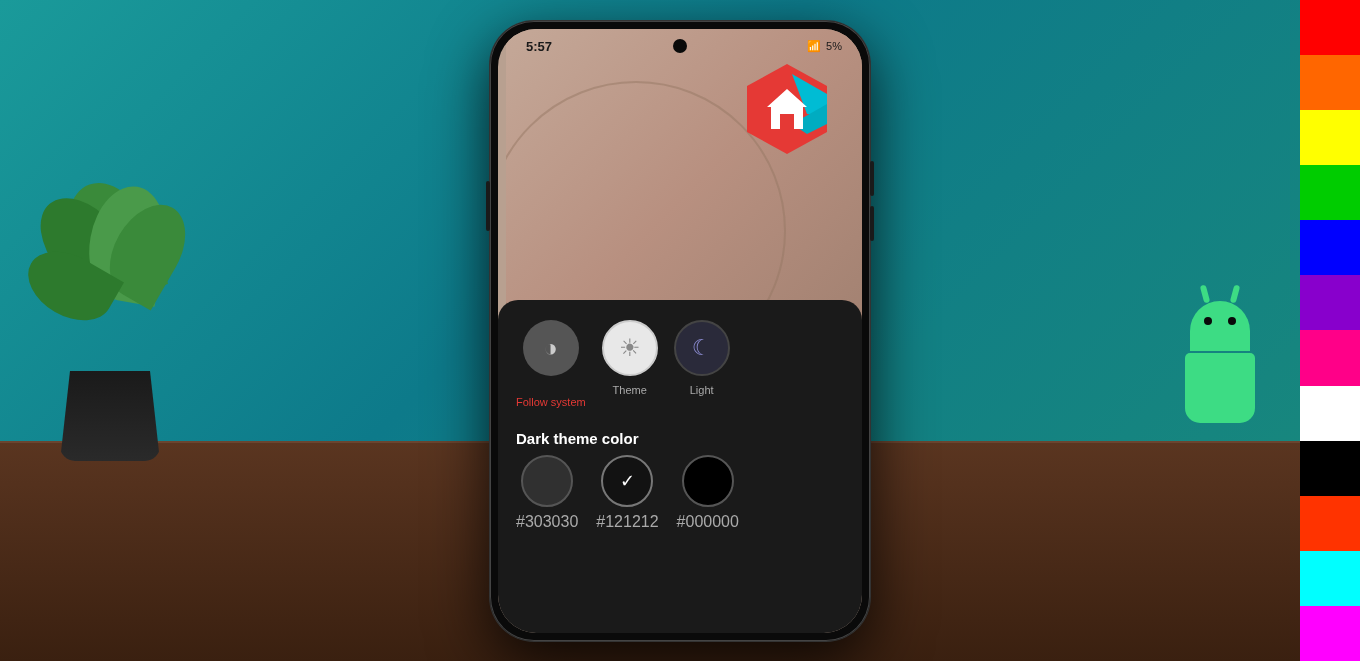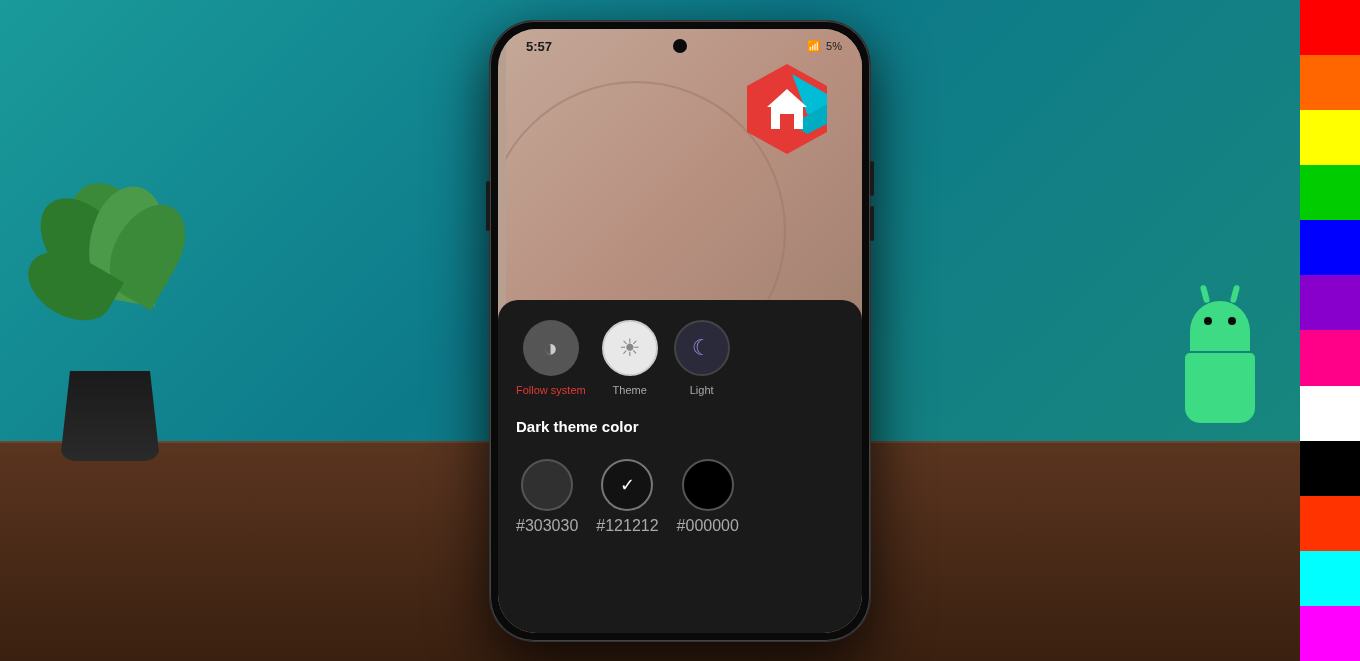--- a/index.html
+++ b/index.html
@@ -304,28 +304,29 @@
       border: 2px solid #444;
     }
 
     .theme-label {
       font-size: 11px;
       color: #aaa;
     }
 
     .theme-label.active {
       color: #e53935;
+      margin-top: 12px;
     }
 
     
     .dark-color-title {
       font-size: 15px;
       font-weight: 600;
       color: #fff;
-      margin-bottom: 24px;
+      margin-bottom: 8px;
     }
 
     .color-options {
       display: flex;
       gap: 18px;
     }
 
     .color-option {
       display: flex;
       flex-direction: column;

